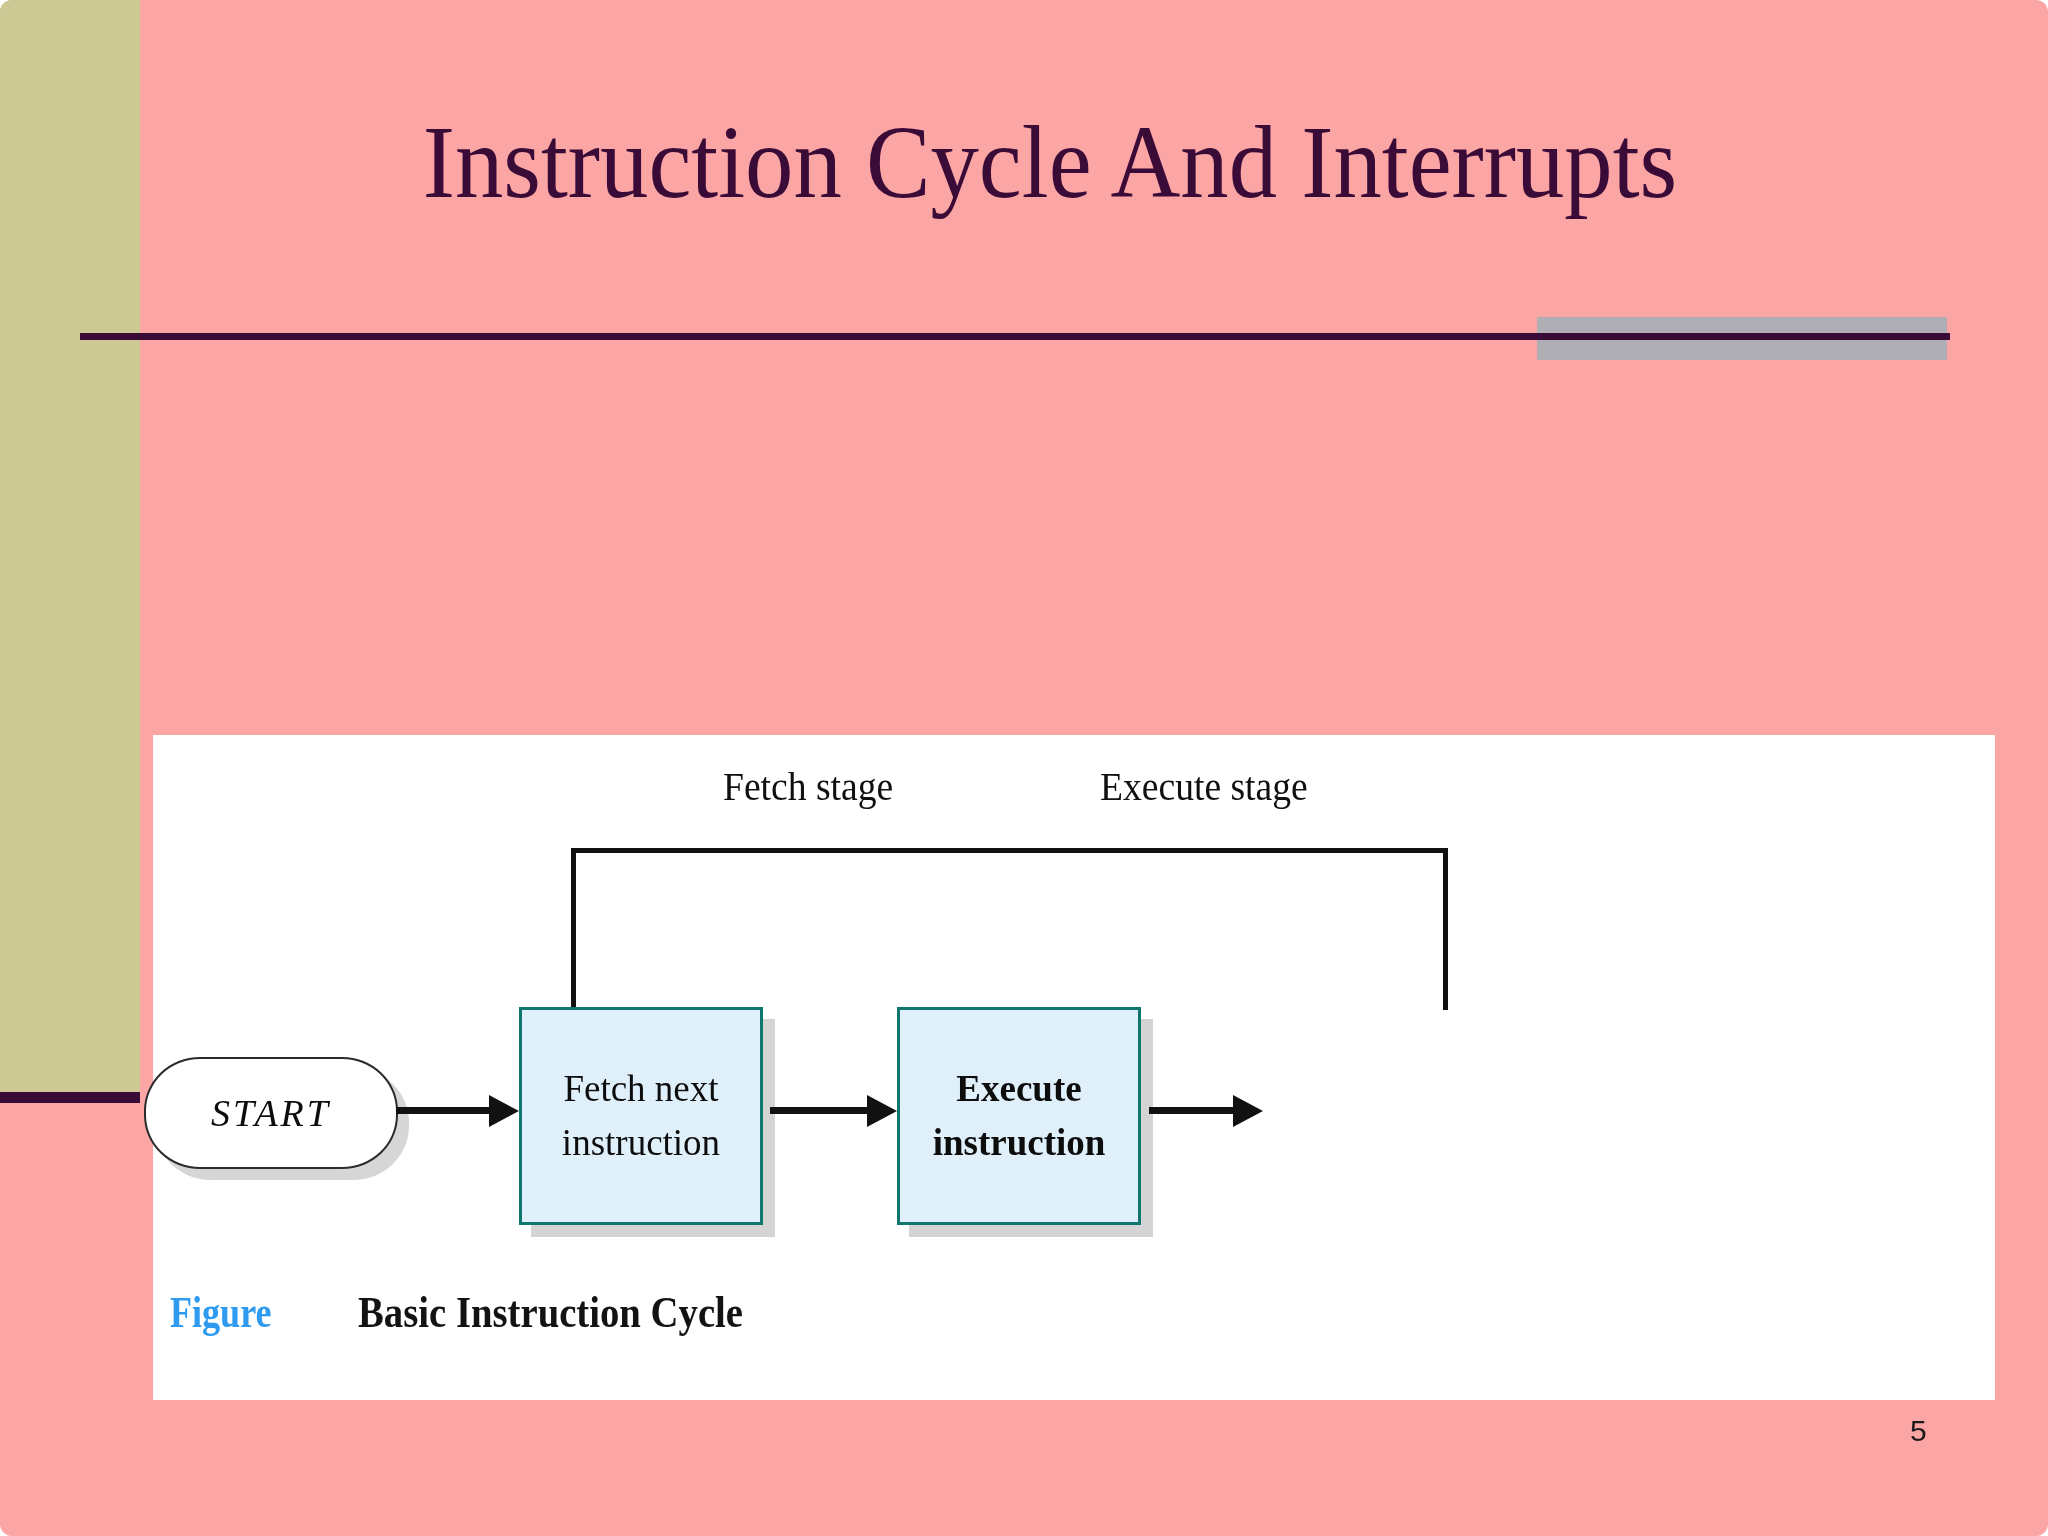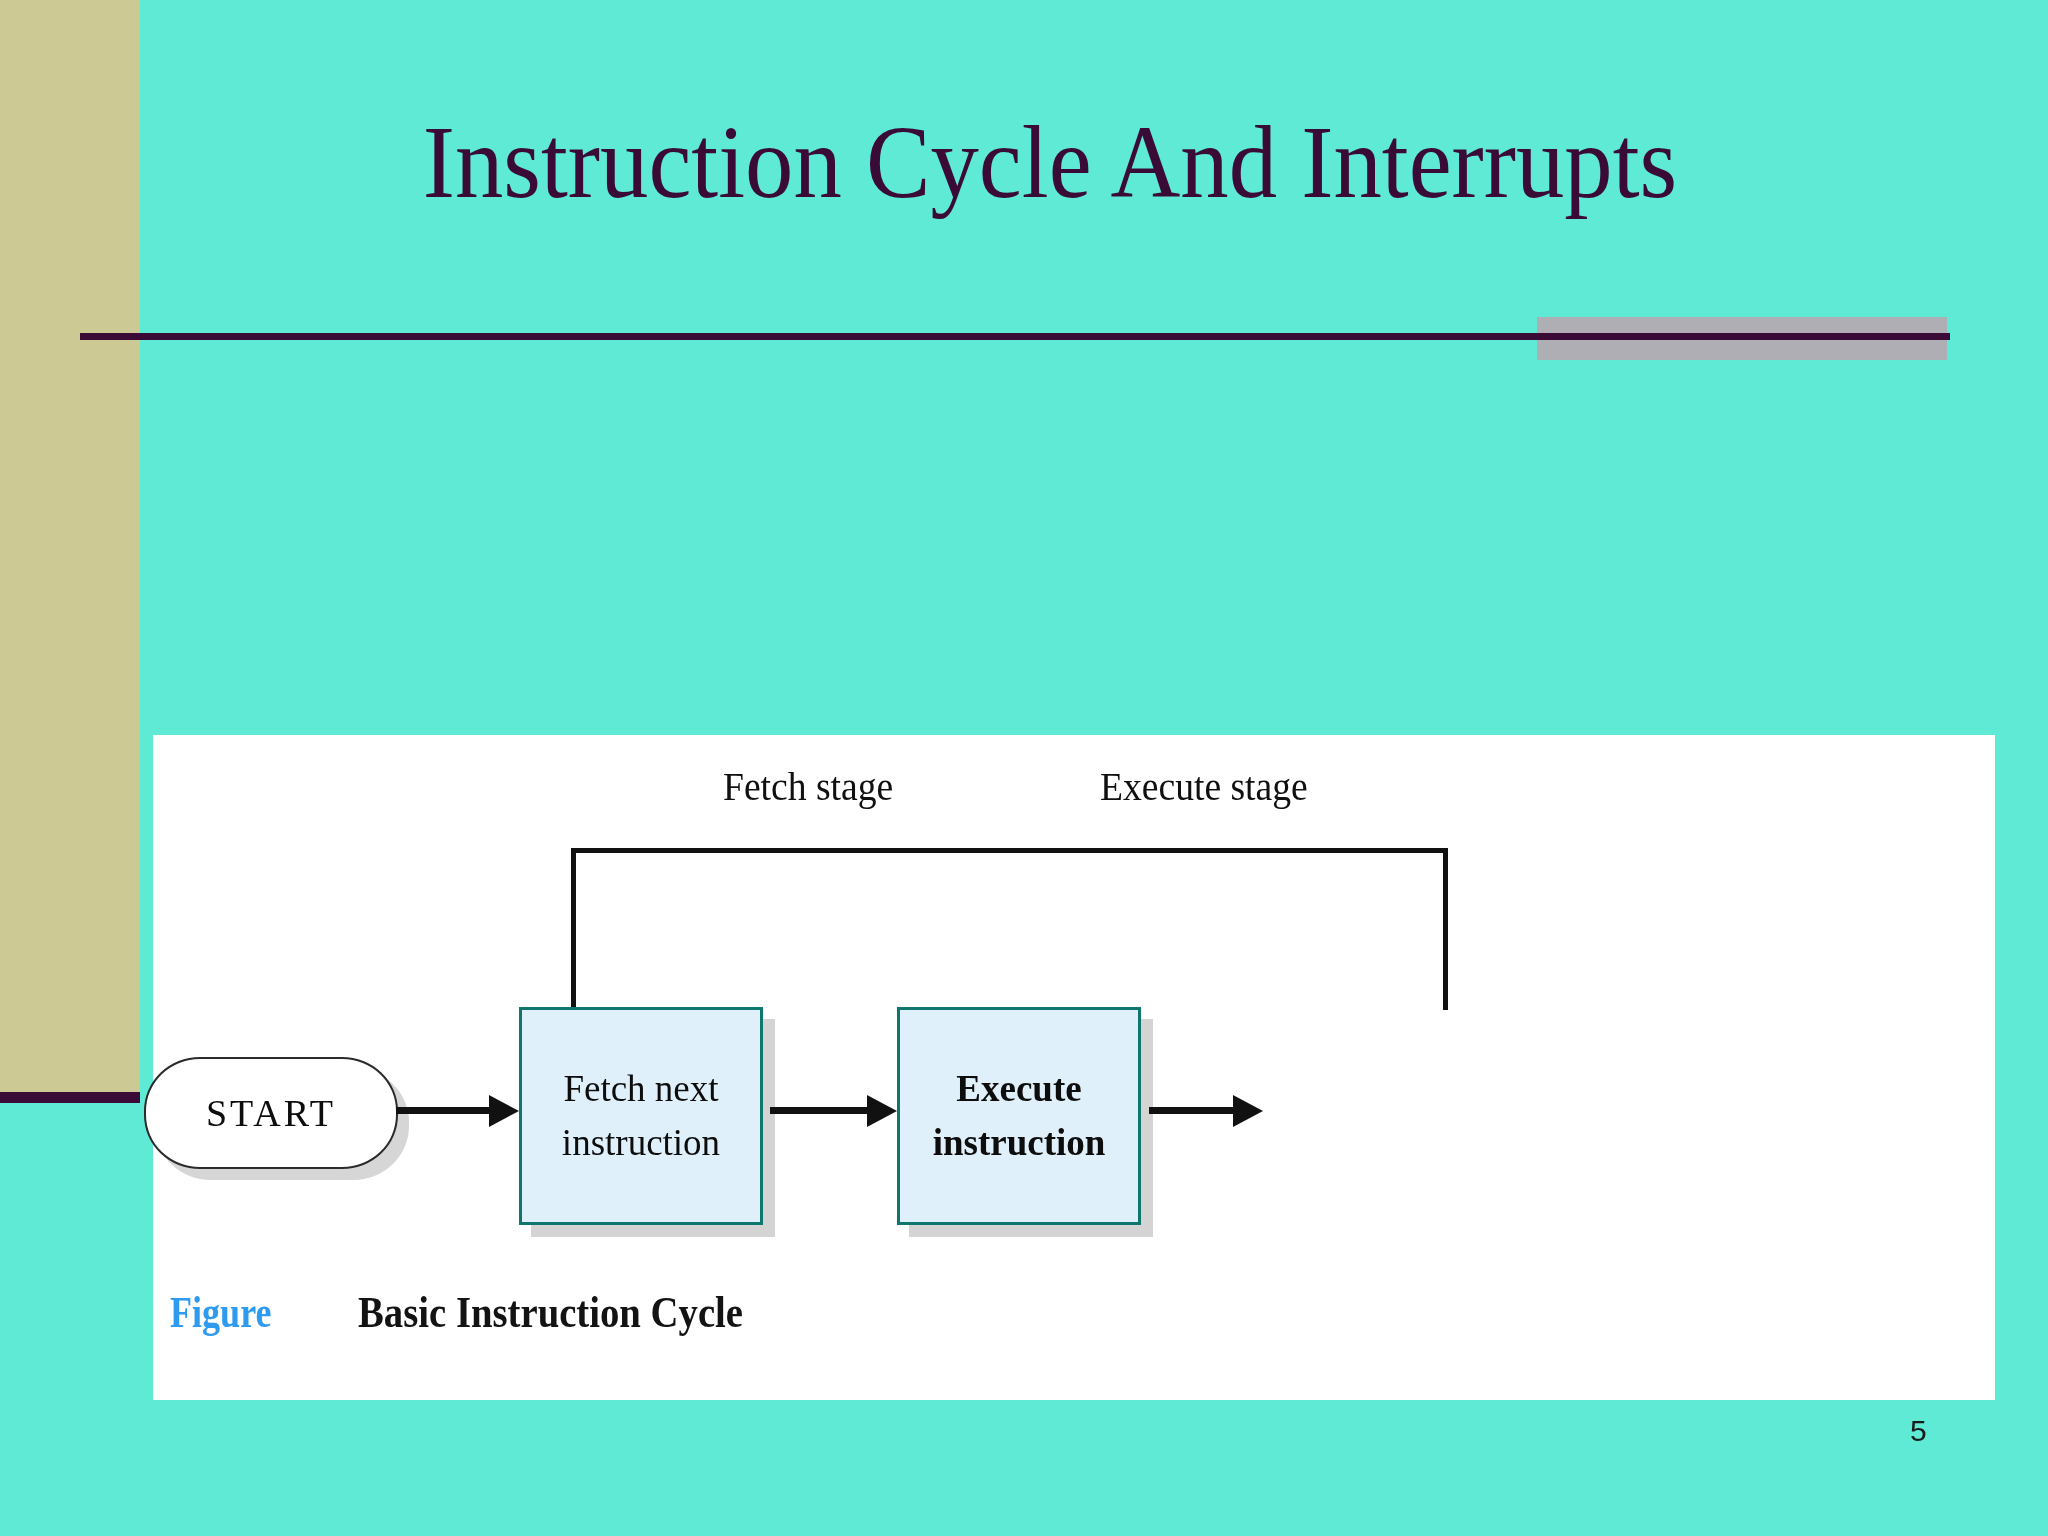--- a/index.html
+++ b/index.html
@@ -173,20 +173,21 @@
     border-radius: 56px / 54px;
     background: #ffffff;
     box-shadow: 11px 11px 0 0 #d6d6d6;
     display: flex;
     align-items: center;
     justify-content: center;
     font-family: "Liberation Serif", serif;
     font-size: 38px;
     letter-spacing: 3px;
     color: #0d0d0d;
+    font-style: italic;
   }
   #start-node { left: -9px; top: 322px; }
   #halt-node  { left: 1113px; top: 322px; }
 
   
   .process {
     position: absolute;
     width: 238px;
     height: 212px;
     border: 3px solid #0f766e;
@@ -274,21 +275,21 @@
     position: absolute;
     left: 1910px;
     top: 1414px;
     font-size: 30px;
     color: #1a1a1a;
   }
 </style>
 </head>
 <body>
 
-<div id="slide" style="background: #5eead4;">
+<div id="slide" style="background: #fca5a5; border-radius: 12px;">
 
   <div id="sidebar-band" style="background: rgb(205, 201, 148);"></div>
   <div id="sidebar-band-underline" style="background: rgb(59, 11, 56);"></div>
 
   <div id="title" style="color: rgb(59, 11, 56);">Instruction Cycle And Interrupts</div>
 
   <div id="title-gray-block" style="background: rgb(176, 174, 181);"></div>
   <div id="title-rule" style="background: rgb(59, 11, 56);"></div>
 
 

